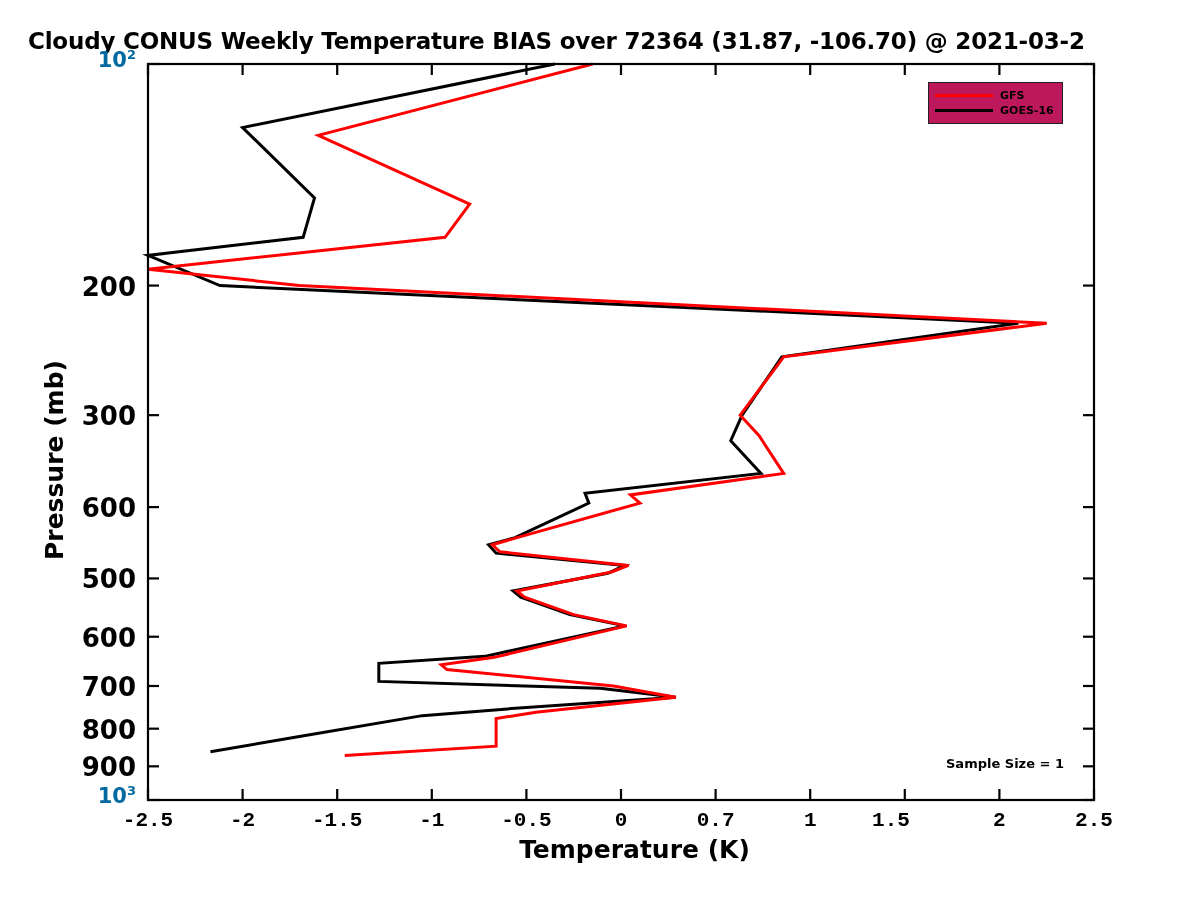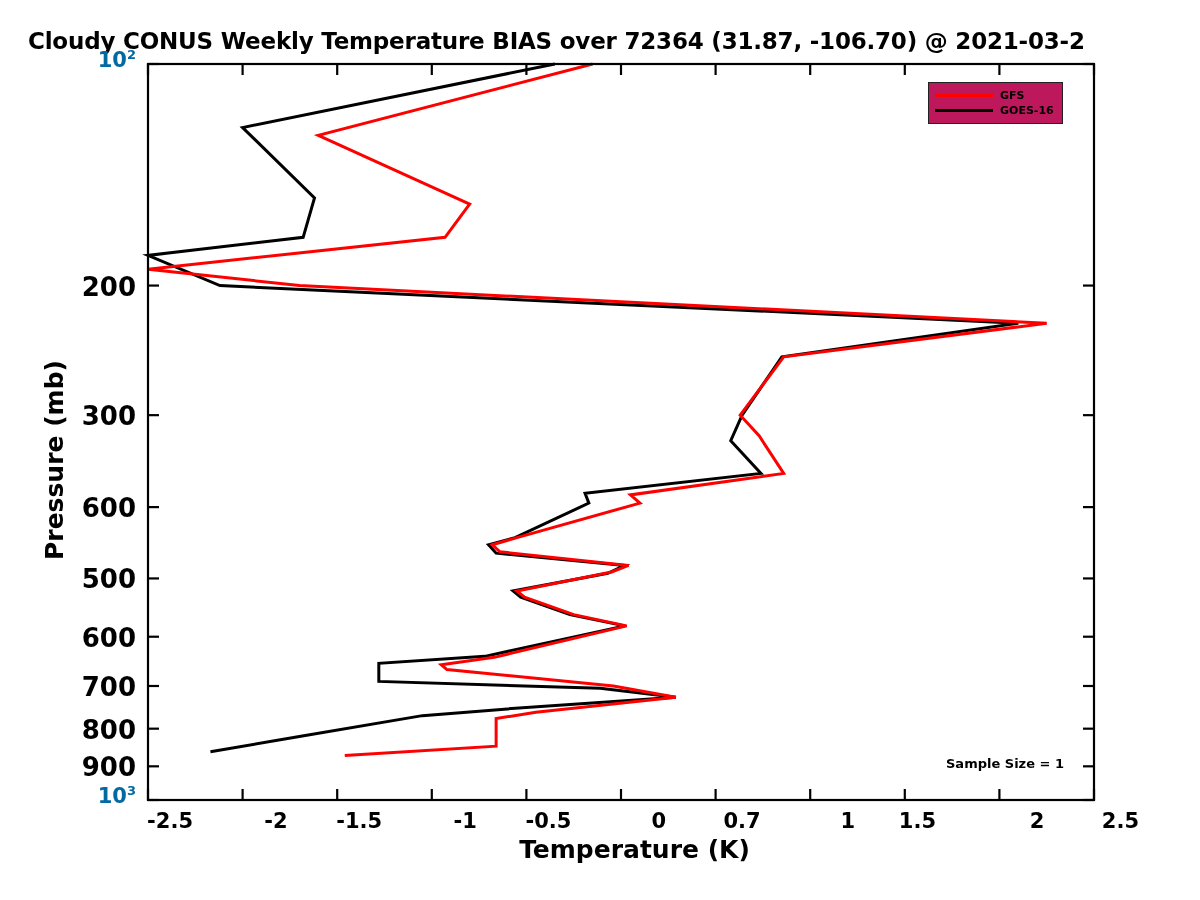--- a/index.html
+++ b/index.html
@@ -22,21 +22,21 @@
     left:0;width:1179px;top:835px;text-align:center;font-size:25px;
   }
   #xlabel span{padding-left:90px;}
   #ylabel{
     transform:rotate(-90deg);transform-origin:0 0;
     left:40px; top:560px; font-size:25px; white-space:nowrap;
   }
 
   .tickx{
     position:absolute;font-size:21px;font-weight:bold;color:#000;
-    text-align:right;width:90px;
+    text-align:center;width:90px;font-family:Liberation Mono, monospace;
   }
   .ticky{
     position:absolute;font-size:26px;font-weight:bold;color:#000;
     text-align:right;width:80px;
   }
   .tickyexp{
     position:absolute;font-size:21px;font-weight:bold;color:#0369a1;
     text-align:right;width:80px;
   }
   .tickyexp sup{font-size:13px;}

